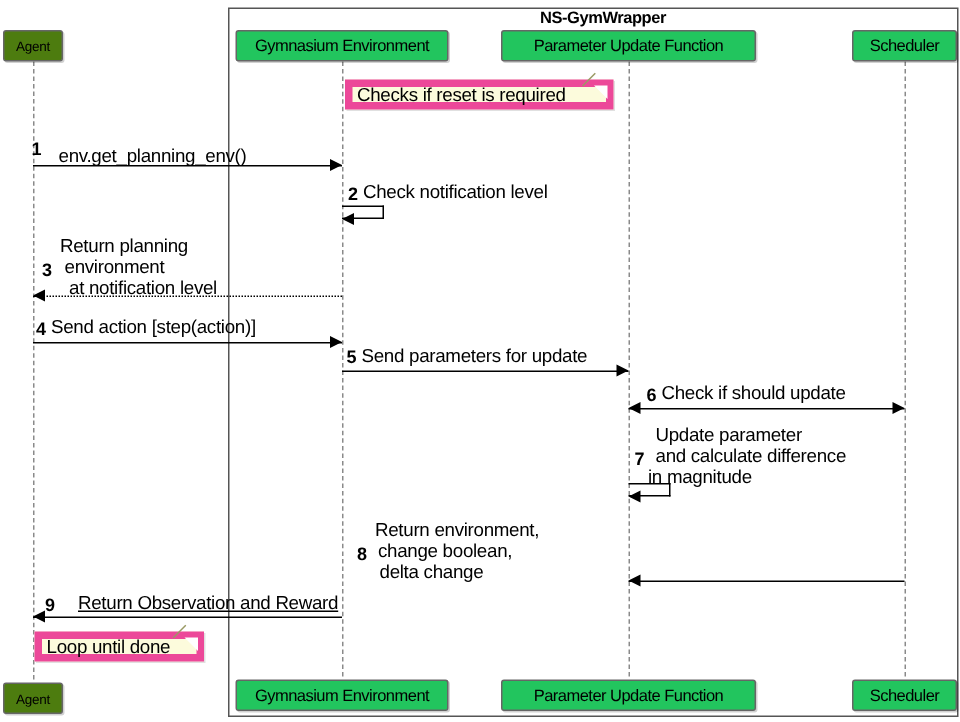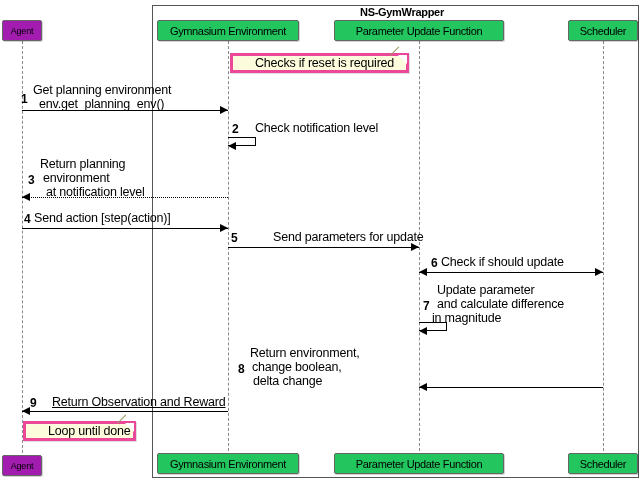--- a/index.html
+++ b/index.html
@@ -41,21 +41,21 @@
     display: flex;
     align-items: center;
     justify-content: center;
     font-size: 11px;
     color: #000000;
     white-space: nowrap;
     letter-spacing: -0.35px;
     box-shadow: 1px 1px 0 rgba(0,0,0,0.18);
   }
   .p-lavender { background: #22c55e; }
-  .p-grey     { background: #a21caf; font-size: 9px; letter-spacing: -0.2px; }
+  .p-grey     { background: #4d7c0f; font-size: 9px; letter-spacing: -0.2px; }
 
   
   .lifeline {
     position: absolute;
     width: 0;
     border-left: 1px dashed #8a8a8a;
   }
 
   
   .msg-line {
@@ -102,28 +102,28 @@
     border: 1px solid #000000;
     border-left: none;
     background: transparent;
   }
 
   
   .note {
     position: absolute;
     box-sizing: border-box;
     background: #fcfbdc;
-    border: 3px solid #ec4899;
+    border: 5px solid #ec4899;
     font-size: 12.5px;
     color: #000000;
     white-space: nowrap;
     letter-spacing: -0.2px;
     display: flex;
     align-items: center;
-    padding-left: 22px;
+    padding-left: 3px;
     box-shadow: 1px 1px 0 rgba(0,0,0,0.12);
   }
   .note-fold {
     position: absolute;
     top: -1px;
     right: -1px;
     width: 0; height: 0;
     border-left: 9px solid transparent;
     border-top: 9px solid #ffffff;
   }
@@ -178,44 +178,43 @@
     <span>Scheduler</span>
   </div>
 
   <div class="note" style="left:230px; top:53px; width:179px; height:20px;">
     <span>Checks if reset is required</span>
     <span class="note-fold"></span>
     <span class="note-fold-edge"></span>
   </div>
 
   <div class="msg-num" style="left:21px; top:92px;">1</div>
-  <div class="msg-label" style="left:33px; top:83px;">Get planning environment</div>
   <div class="msg-label" style="left:39px; top:97px;">env.get_planning_env()</div>
   <div class="msg-line" style="left:22px; top:110px; width:206px;"></div>
   <div class="arrowhead arrow-right" style="left:220px; top:106px;"></div>
 
   <div class="msg-num" style="left:232px; top:122px;">2</div>
-  <div class="msg-label" style="left:242px; top:121px;margin-left:13px;">Check notification level</div>
+  <div class="msg-label" style="left:242px; top:121px;">Check notification level</div>
   <div class="selfloop" style="left:228px; top:137px; width:28px; height:9px;"></div>
   <div class="arrowhead arrow-left" style="left:228px; top:142px;"></div>
 
   <div class="msg-num" style="left:28px; top:173px;">3</div>
   <div class="msg-label" style="left:40px; top:157px;">Return planning</div>
   <div class="msg-label" style="left:43px; top:171px;">environment</div>
   <div class="msg-label" style="left:46px; top:185px;">at notification level</div>
   <div class="msg-line dotted" style="left:22px; top:197px; width:206px;"></div>
   <div class="arrowhead arrow-left" style="left:22px; top:193px;"></div>
 
   <div class="msg-num" style="left:24px; top:212px;">4</div>
   <div class="msg-label" style="left:34px; top:211px;">Send action [step(action)]</div>
   <div class="msg-line" style="left:22px; top:228px; width:206px;"></div>
   <div class="arrowhead arrow-right" style="left:220px; top:224px;"></div>
 
   <div class="msg-num" style="left:231px; top:231px;">5</div>
-  <div class="msg-label" style="left:241px; top:230px;margin-left:32px;">Send parameters for update</div>
+  <div class="msg-label" style="left:241px; top:230px;">Send parameters for update</div>
   <div class="msg-line" style="left:228px; top:247px; width:191px;"></div>
   <div class="arrowhead arrow-right" style="left:411px; top:243px;"></div>
 
   <div class="msg-num" style="left:431px; top:256px;">6</div>
   <div class="msg-label" style="left:441px; top:255px;">Check if should update</div>
   <div class="msg-line" style="left:419px; top:272px; width:184px;"></div>
   <div class="arrowhead arrow-left" style="left:419px; top:268px;"></div>
   <div class="arrowhead arrow-right" style="left:595px; top:268px;"></div>
 
   <div class="msg-num" style="left:423px; top:299px;">7</div>

